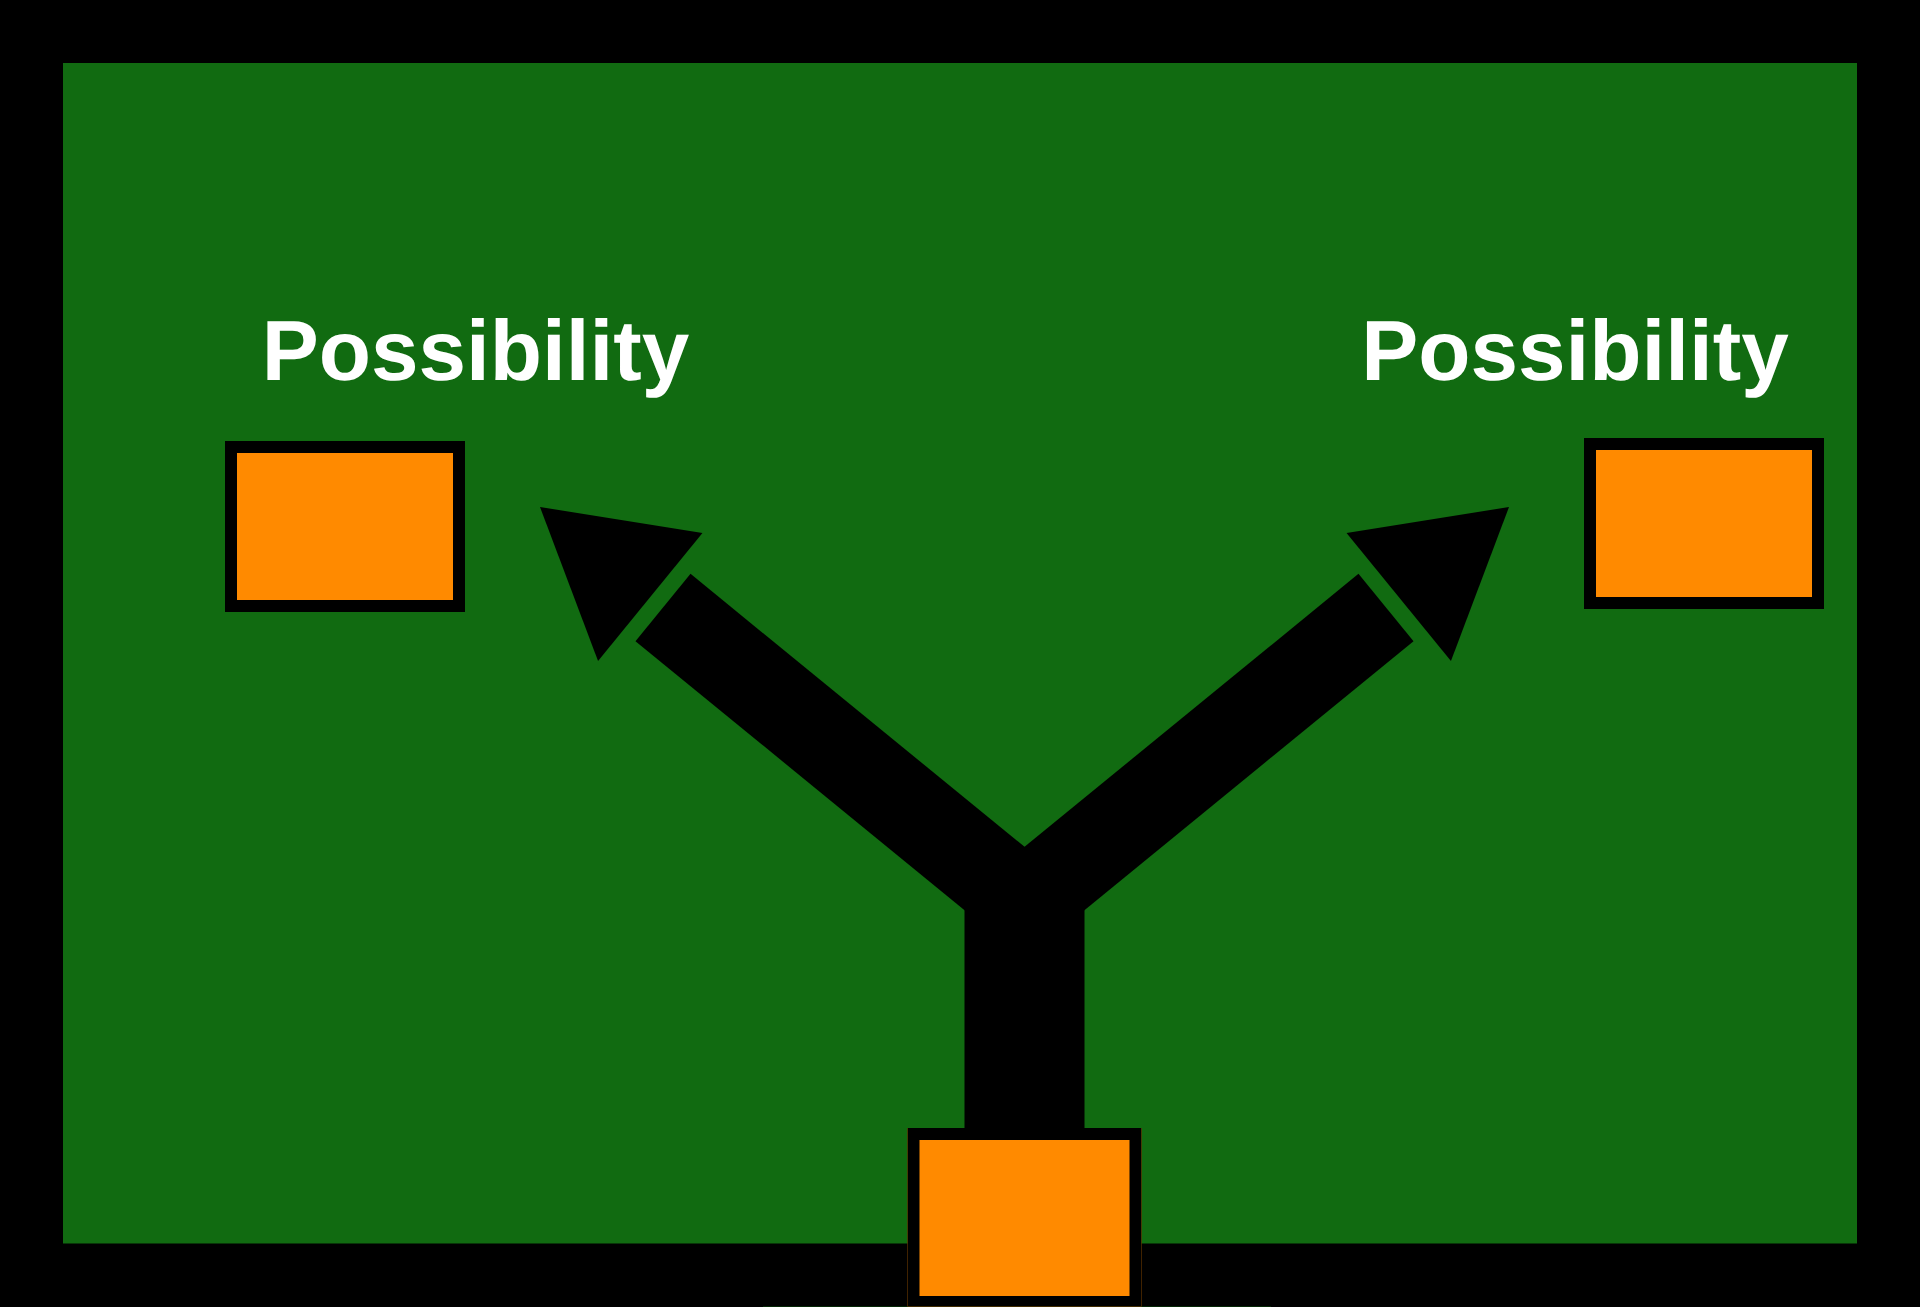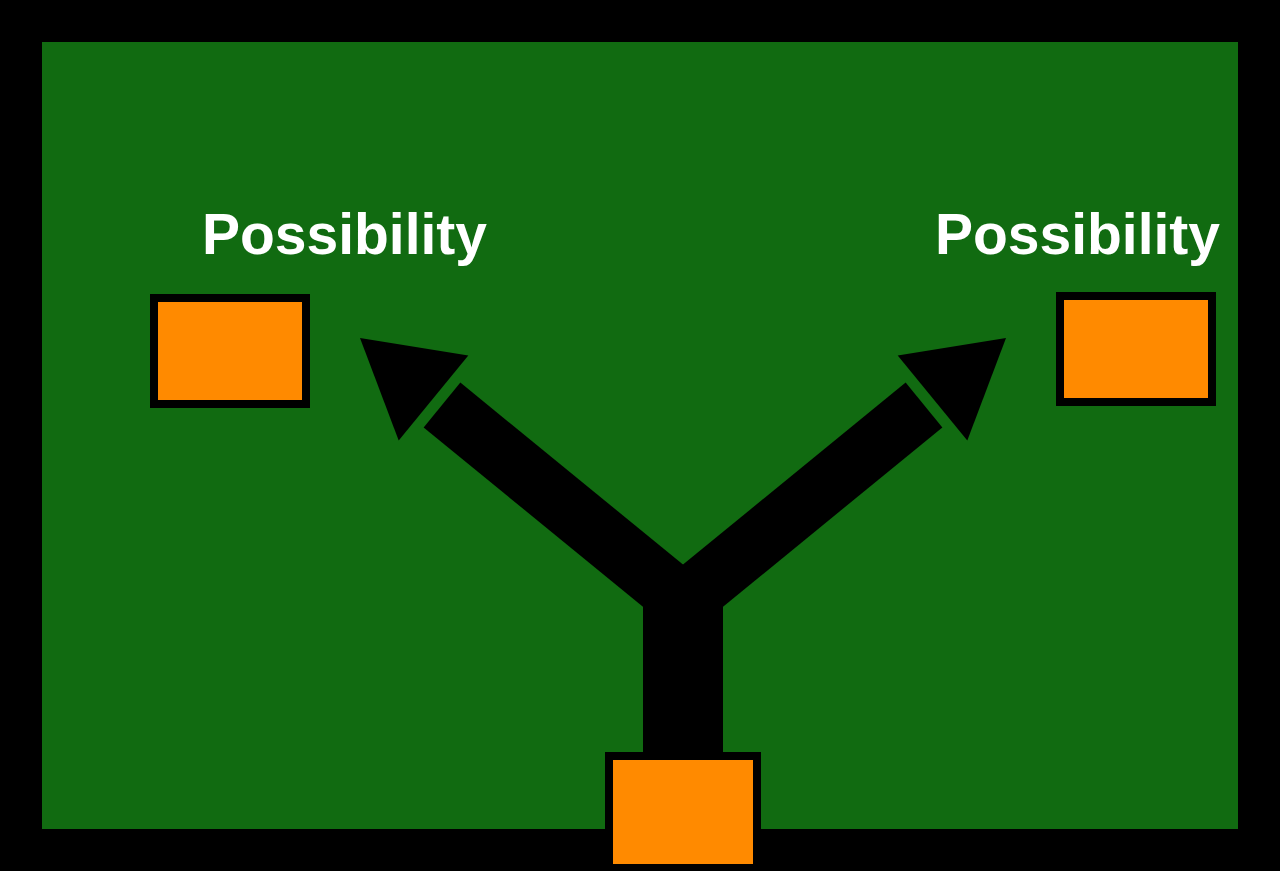--- a/index.html
+++ b/index.html
@@ -41,21 +41,21 @@
     height: 871px;
     pointer-events: none;
   }
   .arrow-line { stroke: var(--arrow); }
   .arrow-head { fill: var(--arrow); }
 
   .label {
     position: absolute;
     top: 163px;
     width: 340px;
-    text-align: right;
+    text-align: center;
     color: var(--label);
     font-size: 57px;
     font-weight: 700;
     line-height: 1.05;
     letter-spacing: 0px;
     white-space: nowrap;
   }
   .label.left  { left: 105px; }
   .label.right { left: 838px; }
 

